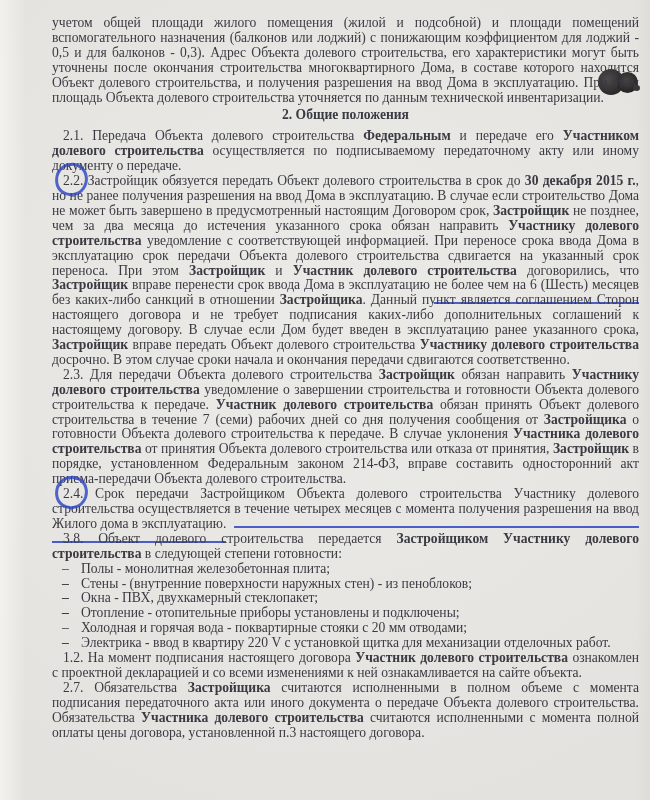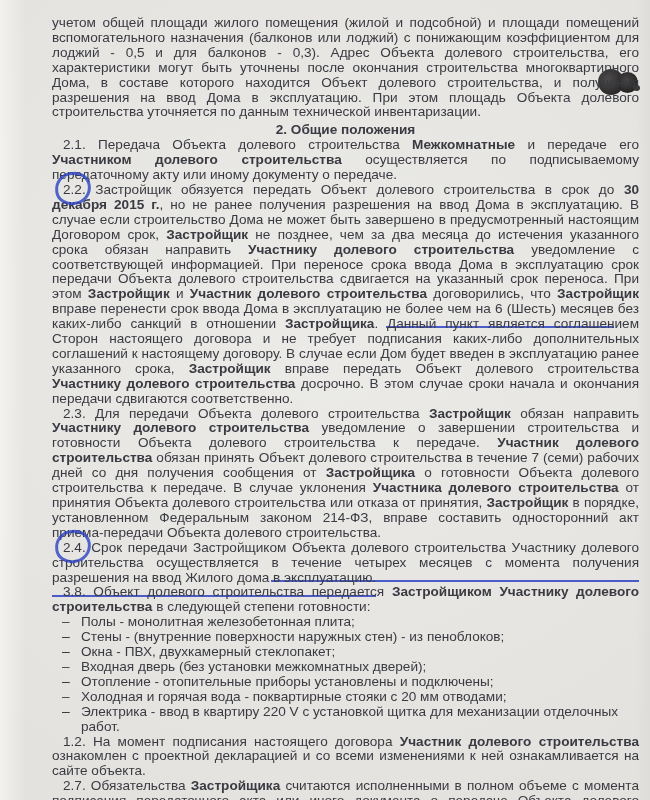--- a/index.html
+++ b/index.html
@@ -9,36 +9,36 @@
     overflow: hidden;
   }
   .page {
     position: relative;
     width: 650px; height: 800px;
     background:
       linear-gradient(90deg, rgba(244,243,240,.9) 0px, rgba(244,243,240,0) 26px),
       linear-gradient(270deg, rgba(214,213,209,.45) 0px, rgba(214,213,209,0) 14px),
       radial-gradient(ellipse 120% 90% at 50% 42%, rgba(255,255,255,.30), rgba(0,0,0,0) 70%),
       #e3e2de;
-    font-family: Liberation Sans, sans-serif;
+    font-family: Liberation Serif, serif;
     color: #3a3a42;
     overflow: hidden;
   }
   .content {
     position: absolute;
     left: 52px; top: 16px; width: 587px;
     font-size: 13.6px;
     line-height: 14.9px;
     text-align: justify;
     filter: blur(0.22px);
   }
   .content p { margin: 0; padding: 0; }
   .content p.indent { text-indent: 11px; }
   .content .h {
-    margin: 3px 0 0 0;
+    margin: 3px 0 6px 0;
     text-align: center;
     font-weight: bold;
     text-indent: 0;
   }
   .content .li {
     position: relative;
     padding-left: 29px;
     text-align: left;
     text-indent: 0;
   }
@@ -92,31 +92,31 @@
 
 <div class="page">
   <div class="blob">
     <span class="c1"></span>
     <span class="c2"></span>
     <span class="c3"></span>
   </div>
   <div class="content" id="doc-content">
       <p class=""><span>учетом общей площади жилого помещения (жилой и подсобной) и площади помещений вспомогательного назначения (балконов или лоджий) с понижающим коэффициентом для лоджий - 0,5 и для балконов - 0,3). Адрес Объекта долевого строительства, его характеристики могут быть уточнены после окончания строительства многоквартирного Дома, в составе которого находится Объект долевого строительства, и получения разрешения на ввод Дома в эксплуатацию. При этом площадь Объекта долевого строительства уточняется по данным технической инвентаризации.</span></p>
       <p class="h"><span class="b">2. Общие положения</span></p>
-      <p class="indent"><span>2.1. Передача Объекта долевого строительства </span><span class="b">Межкомнатные</span><span> и передаче его </span><span class="b">Участником долевого строительства</span><span> осуществляется по подписываемому передаточному акту или иному документу о передаче.</span></p>
+      <p class="indent"><span>2.1. Передача Объекта долевого строительства </span><span class="b">Федеральным</span><span> и передаче его </span><span class="b">Участником долевого строительства</span><span> осуществляется по подписываемому передаточному акту или иному документу о передаче.</span></p>
       <p class="indent"><span class="ink-circle">2.2.</span><span> Застройщик обязуется передать Объект долевого строительства в срок до </span><span class="b">30 декабря 2015 г.</span><span>, но не ранее получения разрешения на ввод Дома в эксплуатацию. В случае если строительство Дома не может быть завершено в предусмотренный настоящим Договором срок, </span><span class="b">Застройщик</span><span> не позднее, чем за два месяца до истечения указанного срока обязан направить </span><span class="b">Участнику долевого строительства</span><span> уведомление с соответствующей информацией. При переносе срока ввода Дома в эксплуатацию срок передачи Объекта долевого строительства сдвигается на указанный срок переноса. При этом </span><span class="b">Застройщик</span><span> и </span><span class="b">Участник долевого строительства</span><span> договорились, что </span><span class="b">Застройщик</span><span> вправе перенести срок ввода Дома в эксплуатацию </span><span class="ink-u">не более чем на 6 (Шесть) месяцев</span><span> без каких-либо санкций в отношении </span><span class="b">Застройщика</span><span>. Данный пункт является соглашением Сторон настоящего договора и не требует подписания каких-либо дополнительных соглашений к настоящему договору. В случае если Дом будет введен в эксплуатацию ранее указанного срока, </span><span class="b">Застройщик</span><span> вправе передать Объект долевого строительства </span><span class="b">Участнику долевого строительства</span><span> досрочно. В этом случае сроки начала и окончания передачи сдвигаются соответственно.</span></p>
       <p class="indent"><span>2.3. Для передачи Объекта долевого строительства </span><span class="b">Застройщик</span><span> обязан направить </span><span class="b">Участнику долевого строительства</span><span> уведомление о завершении строительства и готовности Объекта долевого строительства к передаче. </span><span class="b">Участник долевого строительства</span><span> обязан принять Объект долевого строительства в течение 7 (семи) рабочих дней со дня получения сообщения от </span><span class="b">Застройщика</span><span> о готовности Объекта долевого строительства к передаче. В случае уклонения </span><span class="b">Участника долевого строительства</span><span> от принятия Объекта долевого строительства или отказа от принятия, </span><span class="b">Застройщик</span><span> в порядке, установленном Федеральным законом 214-ФЗ, вправе составить односторонний акт приема-передачи Объекта долевого строительства.</span></p>
       <p class="indent"><span class="ink-circle">2.4.</span><span> Срок передачи Застройщиком Объекта долевого строительства Участнику долевого строительства осуществляется </span><span class="ink-u">в течение четырех месяцев с момента получения разрешения на ввод Жилого дома в эксплуатацию.</span></p>
       <p class="indent"><span>3.8. Объект долевого строительства передается </span><span class="b">Застройщиком Участнику долевого строительства</span><span> в следующей степени готовности:</span></p>
       <p class="li"><span class="marker">–</span><span>Полы - монолитная железобетонная плита;</span></p>
       <p class="li"><span class="marker">–</span></p>
       <p class="li"><span class="marker">–</span><span>Стены - (внутренние поверхности наружных стен) - из пеноблоков;</span></p>
       <p class="li"><span class="marker">–</span></p>
       <p class="li"><span class="marker">–</span><span>Окна - ПВХ, двухкамерный стеклопакет;</span></p>
-      <p class="li"><span class="marker">–</span><span>Входная дверь (без установки межкомнатных дверей);</span></p>
+      <p class="li"><span class="marker">–</span></p>
       <p class="li"><span class="marker">–</span></p>
       <p class="li"><span class="marker">–</span><span>Отопление - отопительные приборы установлены и подключены;</span></p>
       <p class="li"><span class="marker">–</span><span>Холодная и горячая вода - поквартирные стояки с 20 мм отводами;</span></p>
       <p class="li"><span class="marker">–</span></p>
       <p class="li"><span class="marker">–</span><span>Электрика - ввод в квартиру 220 V с установкой щитка для механизации отделочных работ.</span></p>
       <p class="indent"><span>1.2. На момент подписания настоящего договора </span><span class="b">Участник долевого строительства</span><span> ознакомлен с проектной декларацией и со всеми изменениями к ней ознакамливается на сайте объекта.</span></p>
       <p class="indent"><span>2.7. Обязательства </span><span class="b">Застройщика</span><span> считаются исполненными в полном объеме с момента подписания передаточного акта или иного документа о передаче Объекта долевого строительства. Обязательства </span><span class="b">Участника долевого строительства</span><span> считаются исполненными с момента полной оплаты цены договора, установленной п.3 настоящего договора.</span></p>
     </div>
 </div>
 

